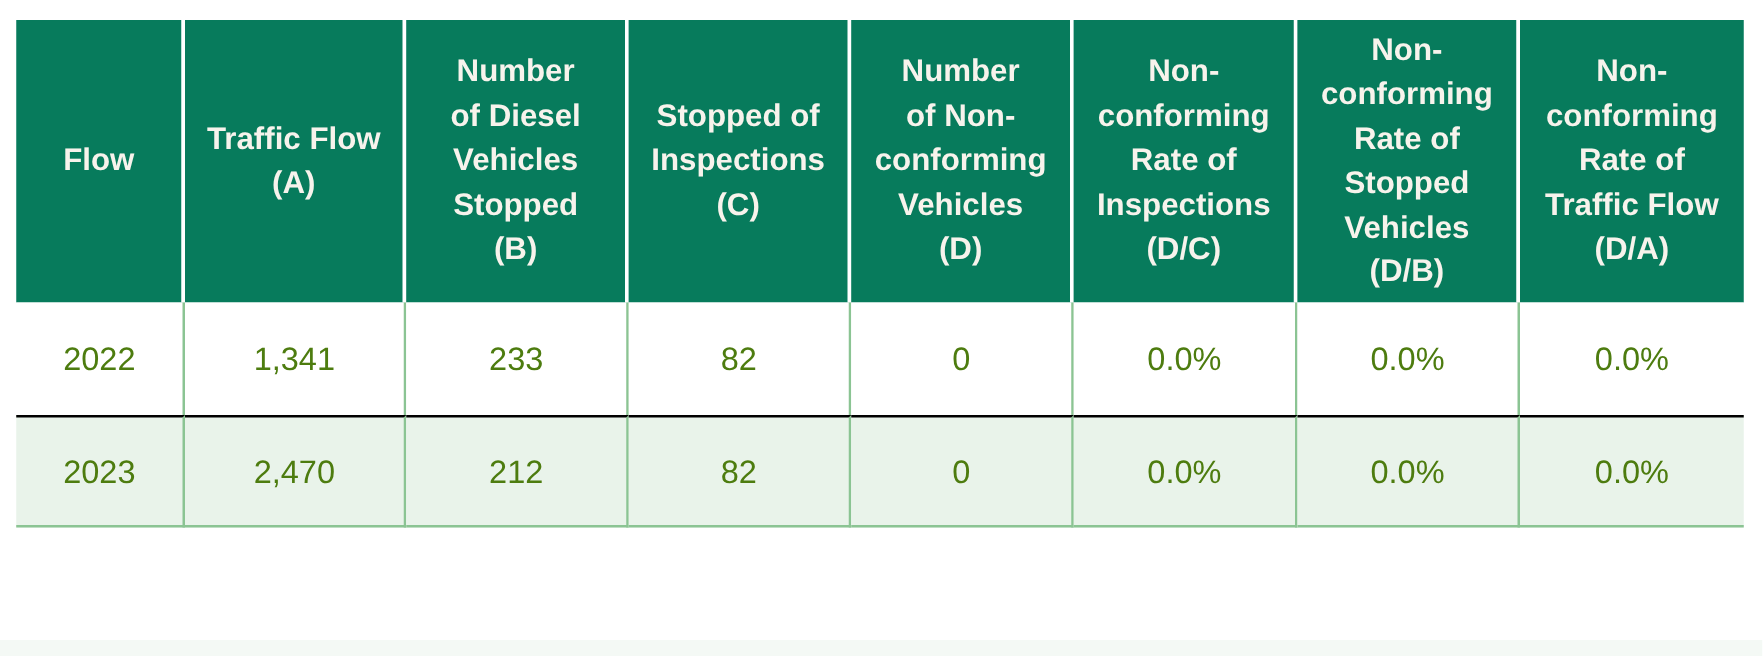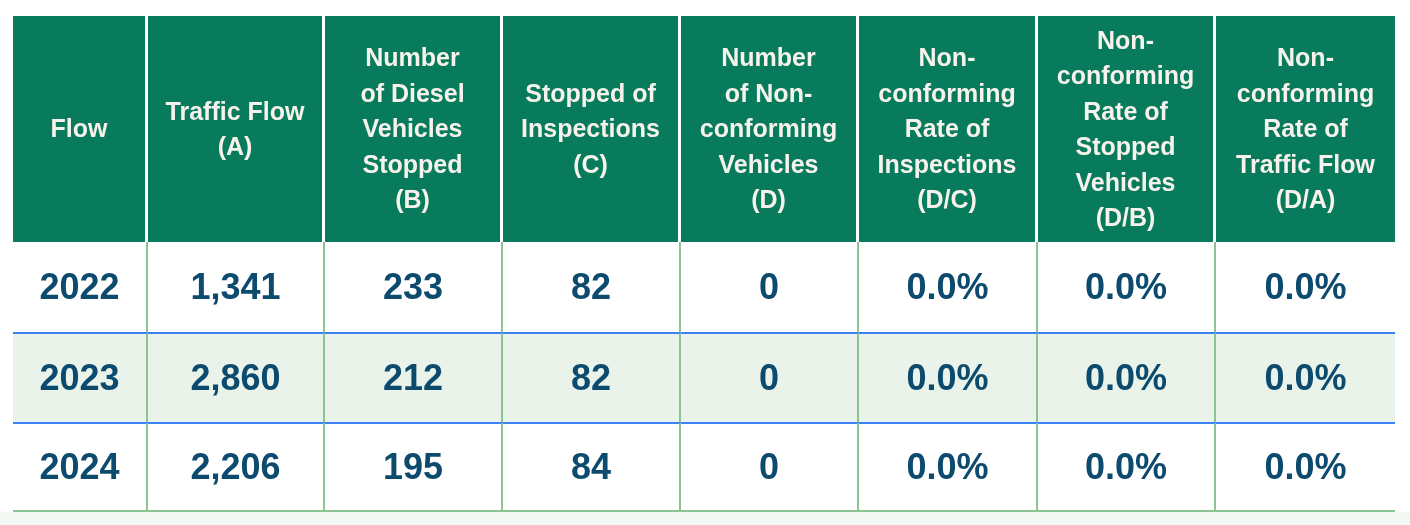--- a/index.html
+++ b/index.html
@@ -45,27 +45,27 @@
     font-weight: bold;
     line-height: 1.42;
     white-space: pre-line;
     border-right: 3px solid #ffffff;
   }
   thead th:last-child { border-right: none; }
   
   tbody tr { height: 90px; }
   tbody td {
     background: #ffffff;
-    color: #0c4a6e;
-    font-size: 36px;
-    font-weight: bold;
+    color: #4d7c0f;
+    font-size: 26px;
+    font-weight: normal;
     border-right: 2px solid #8bc493;
   }
   tbody td:last-child { border-right: none; }
-  tbody tr + tr td { border-top: 2px solid #3b82f6; margin-top: 20px; }
+  tbody tr + tr td { border-top: 2px solid #000000; margin-top: 20px; }
   tbody tr:last-child td { border-bottom: 2px solid #8bc493; }
   tbody tr.alt td { background: #e9f3ea; }
   
   .bottom-strip {
     position: absolute;
     left: 0;
     top: 512px;
     width: 1410px;
     height: 13px;
     background: #f4f9f5;
@@ -129,33 +129,23 @@
           <td>1,341</td>
           <td>233</td>
           <td>82</td>
           <td>0</td>
           <td>0.0%</td>
           <td>0.0%</td>
           <td>0.0%</td>
         </tr>
         <tr class="alt">
           <td>2023</td>
-          <td>2,860</td>
+          <td>2,470</td>
           <td>212</td>
           <td>82</td>
-          <td>0</td>
-          <td>0.0%</td>
-          <td>0.0%</td>
-          <td>0.0%</td>
-        </tr>
-        <tr>
-          <td>2024</td>
-          <td>2,206</td>
-          <td>195</td>
-          <td>84</td>
           <td>0</td>
           <td>0.0%</td>
           <td>0.0%</td>
           <td>0.0%</td>
         </tr>
       </tbody>
     </table>
   </div>
   <div class="bottom-strip"></div>
 </div>

